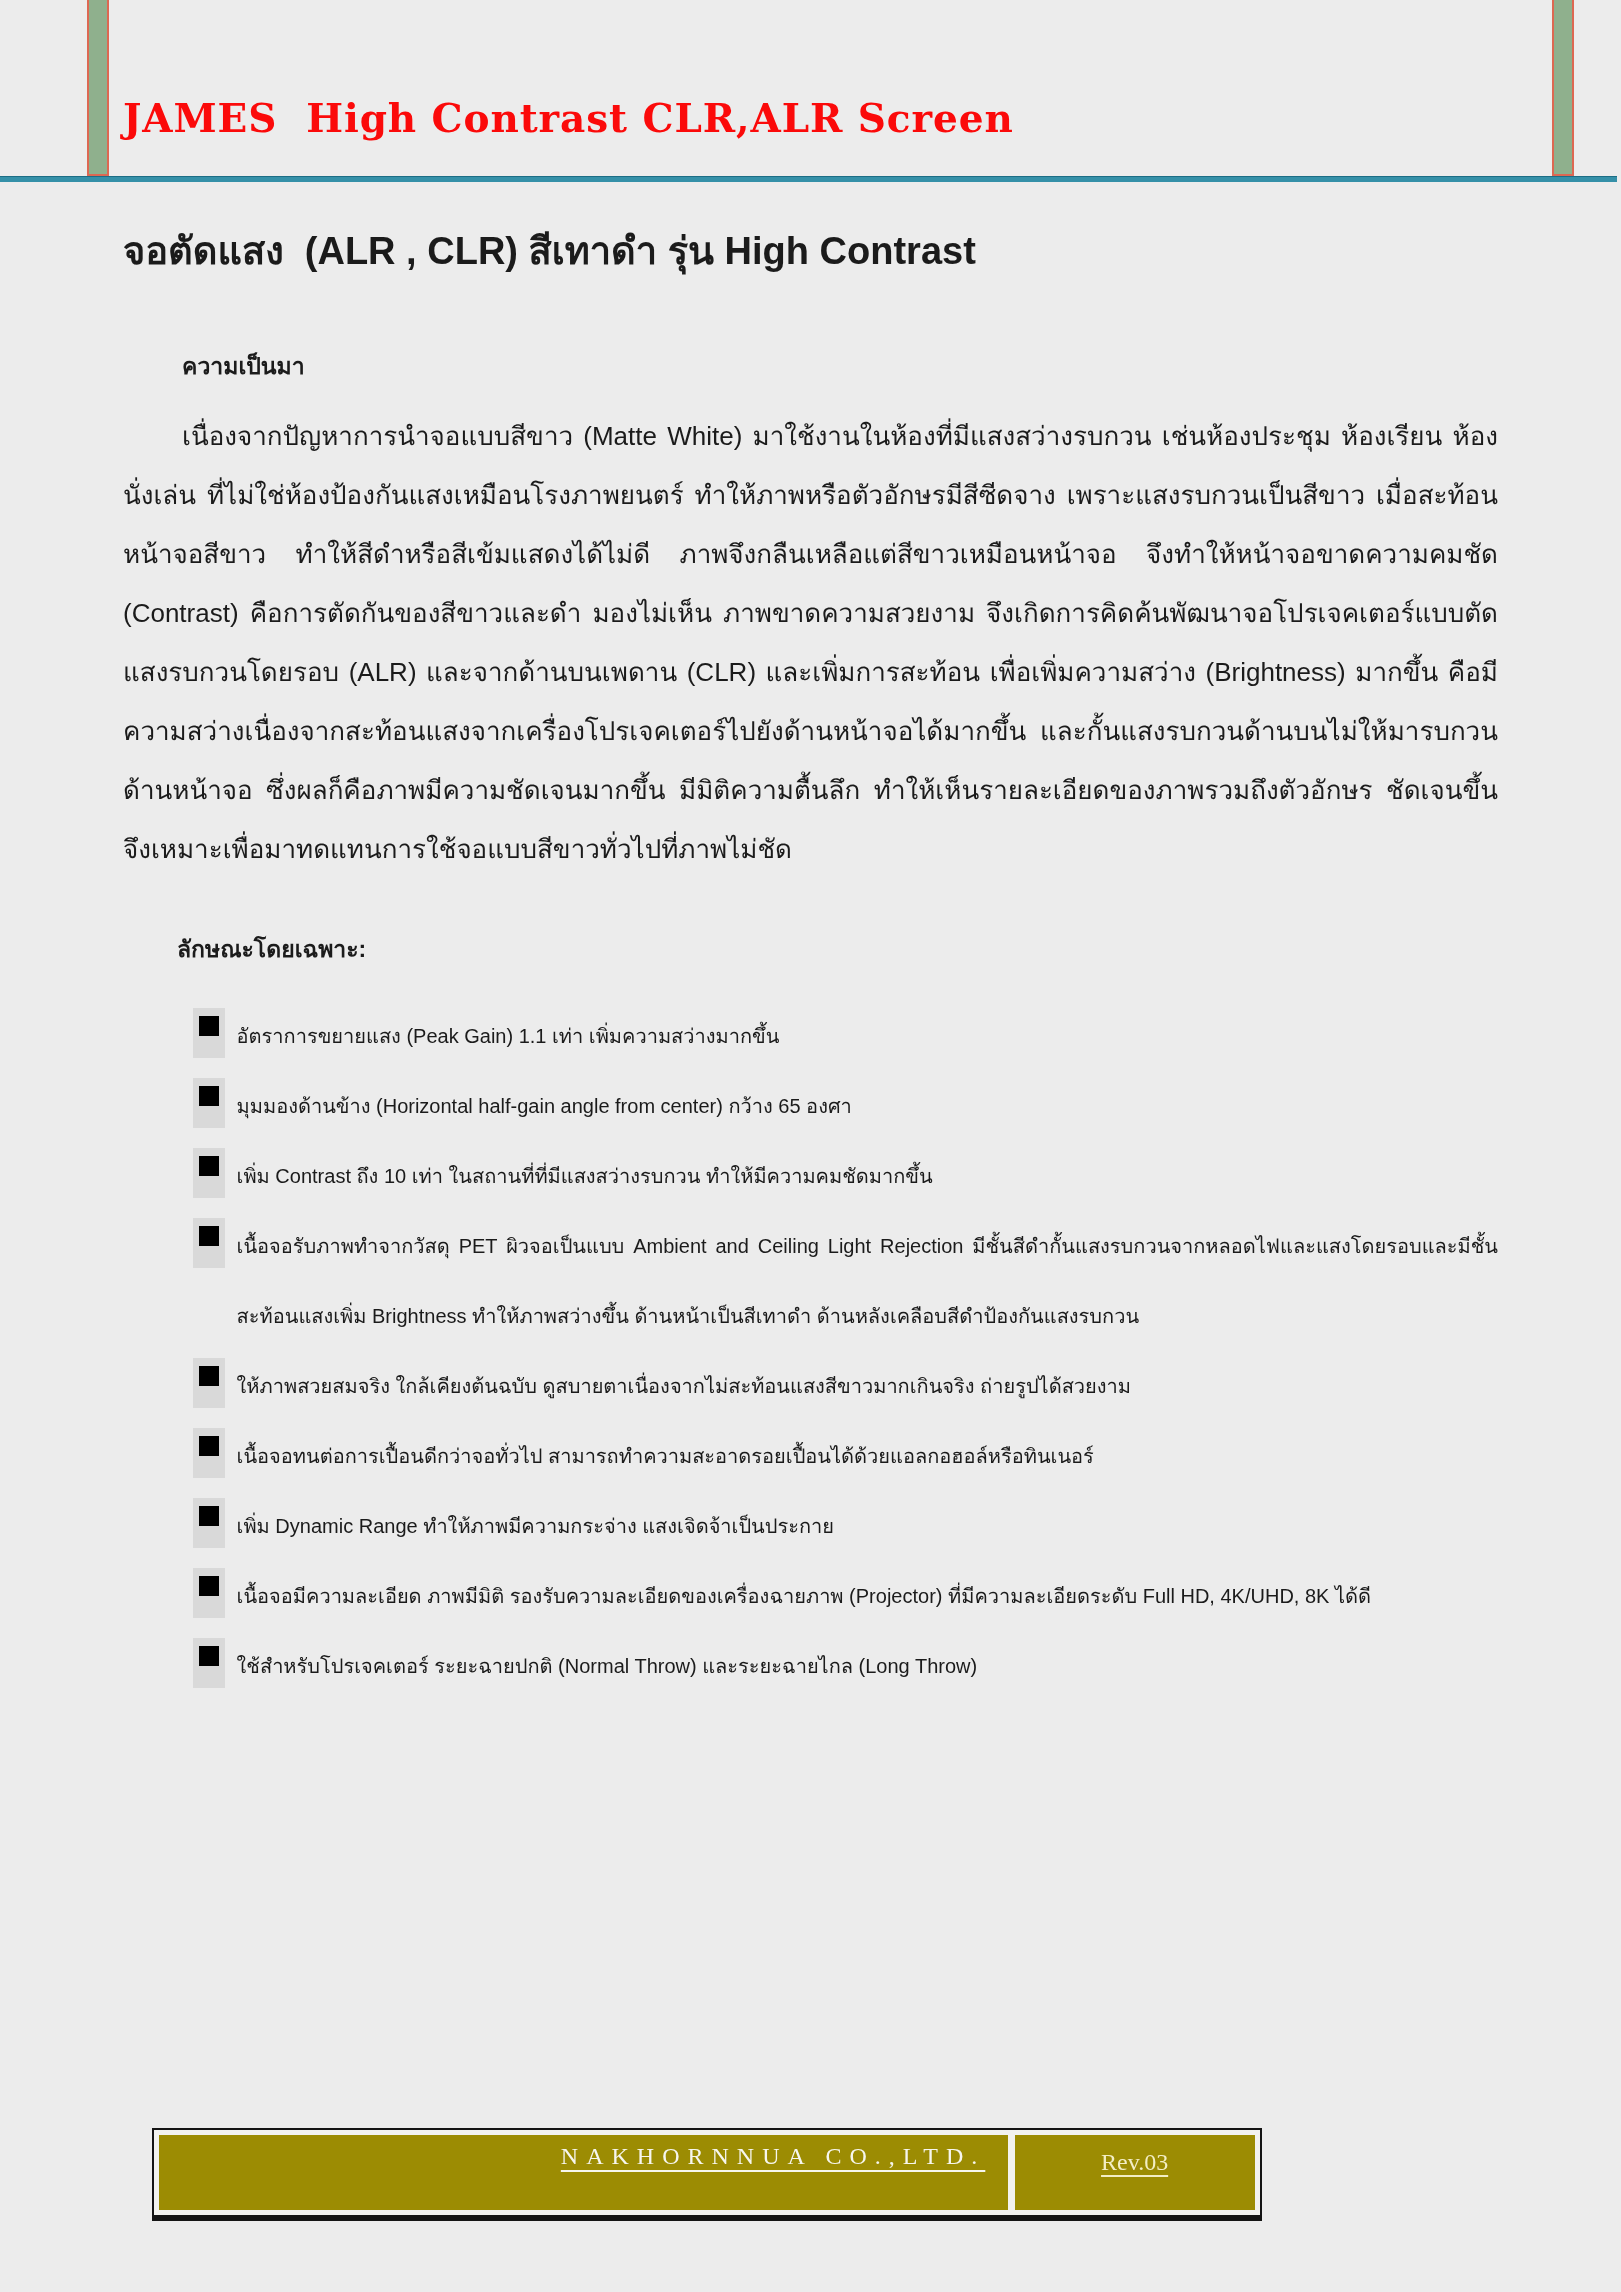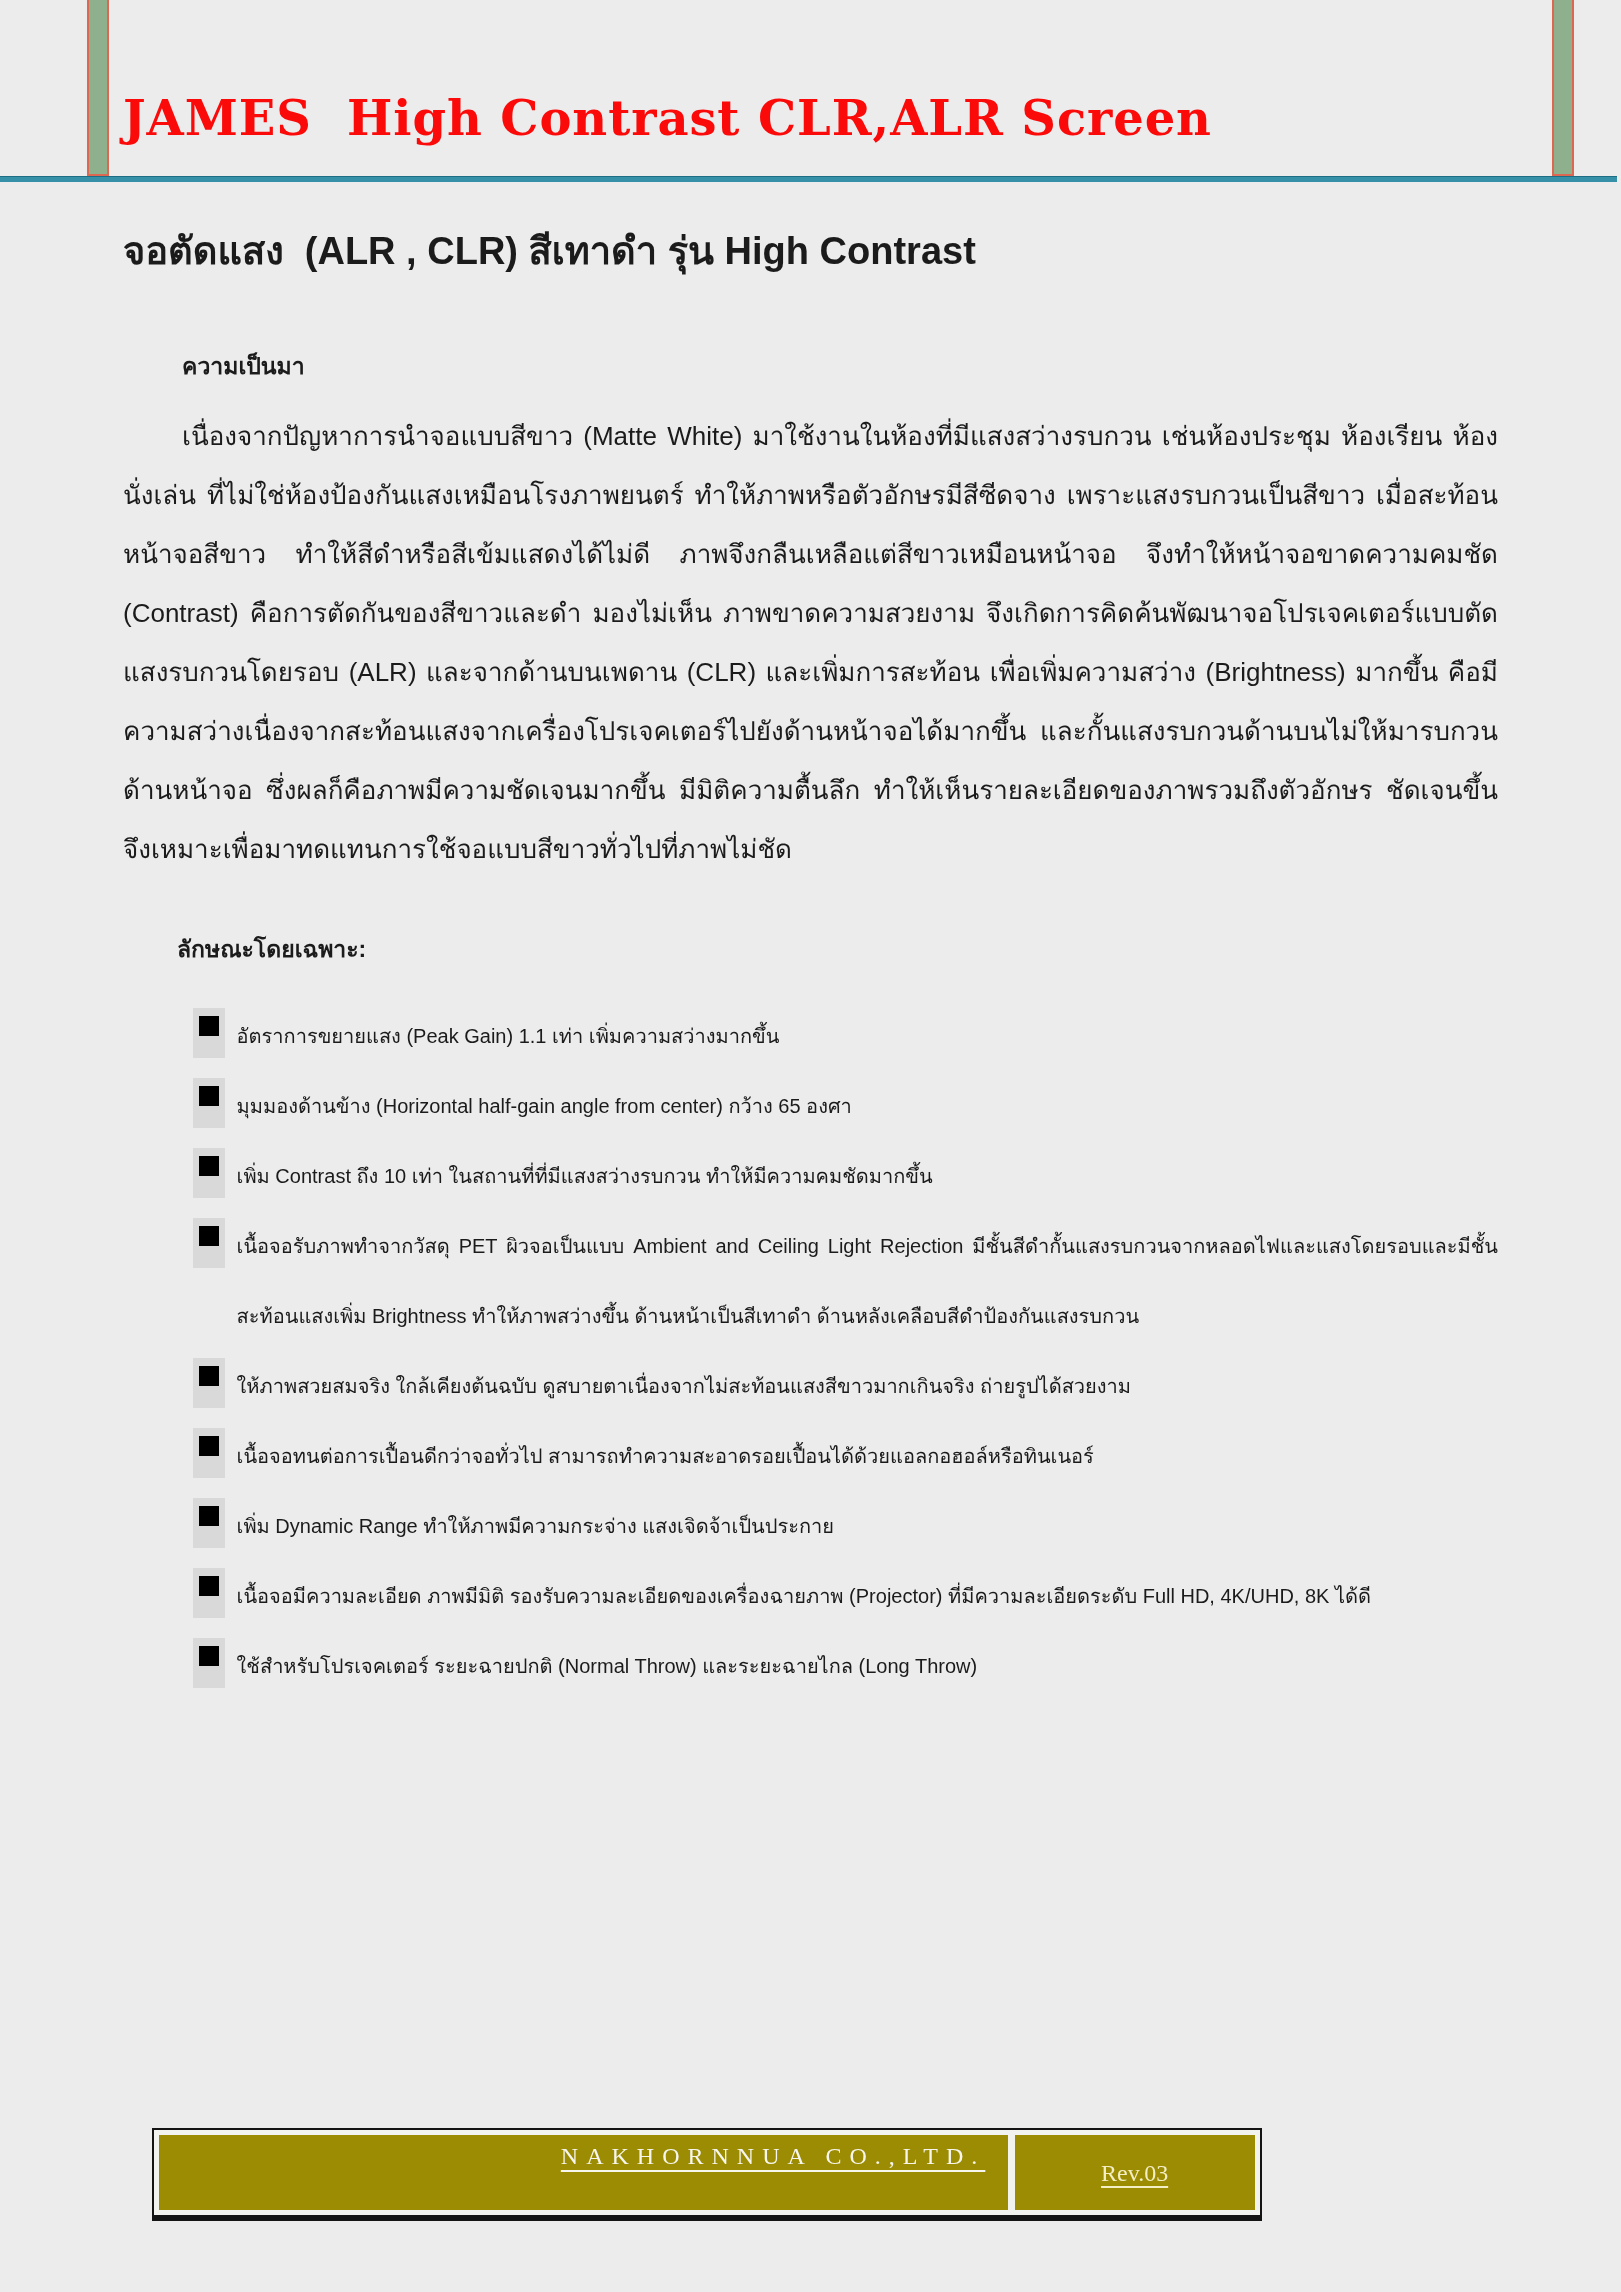--- a/index.html
+++ b/index.html
@@ -15,21 +15,21 @@
   .accent-bar{
     position:absolute;top:0;width:21.5px;height:176px;
     background:#8fb08d;border:2.7px solid #dd6852;border-top:none;
     box-sizing:border-box;
   }
   .accent-bar.left{left:87px;}
   .accent-bar.right{left:1552px;}
   .header-title{
     position:absolute;left:123px;top:93px;
     font-family:"DejaVu Serif","Liberation Serif",serif;
-    font-weight:bold;font-size:48px;line-height:50px;
+    font-weight:bold;font-size:39px;line-height:50px;
     color:#fb0a0a;letter-spacing:0.9px;
     white-space:pre;
   }
   .header-rule{
     position:absolute;left:0;top:176px;width:1617px;height:4.5px;
     background:#3590a8;border-top:1.8px solid #1d6d85;
   }
   
   .content{
     position:absolute;left:123px;top:224px;width:1375px;
@@ -81,22 +81,22 @@
     padding:7.2px 23px 0 0;box-sizing:border-box;
   }
   .footer-company{
     font-family:"Liberation Serif",serif;
     font-size:24px;color:#f6f6ee;
     letter-spacing:8px;
     text-decoration:underline;text-underline-offset:6.3px;
   }
   .footer-rev-cell{
     flex:0 0 240px;background:#9c8c03;
-    display:flex;justify-content:center;align-items:center;
-    padding-top:1px;box-sizing:border-box;
+    display:flex;justify-content:center;align-items:flex-start;
+    padding-top:14px;box-sizing:border-box;
   }
   .footer-revision{
     font-family:"Liberation Serif",serif;
     font-size:24px;color:#f3eec4;
     text-decoration:underline;text-underline-offset:5.4px;
   }
 </style>
 </head>
 <body>
 

